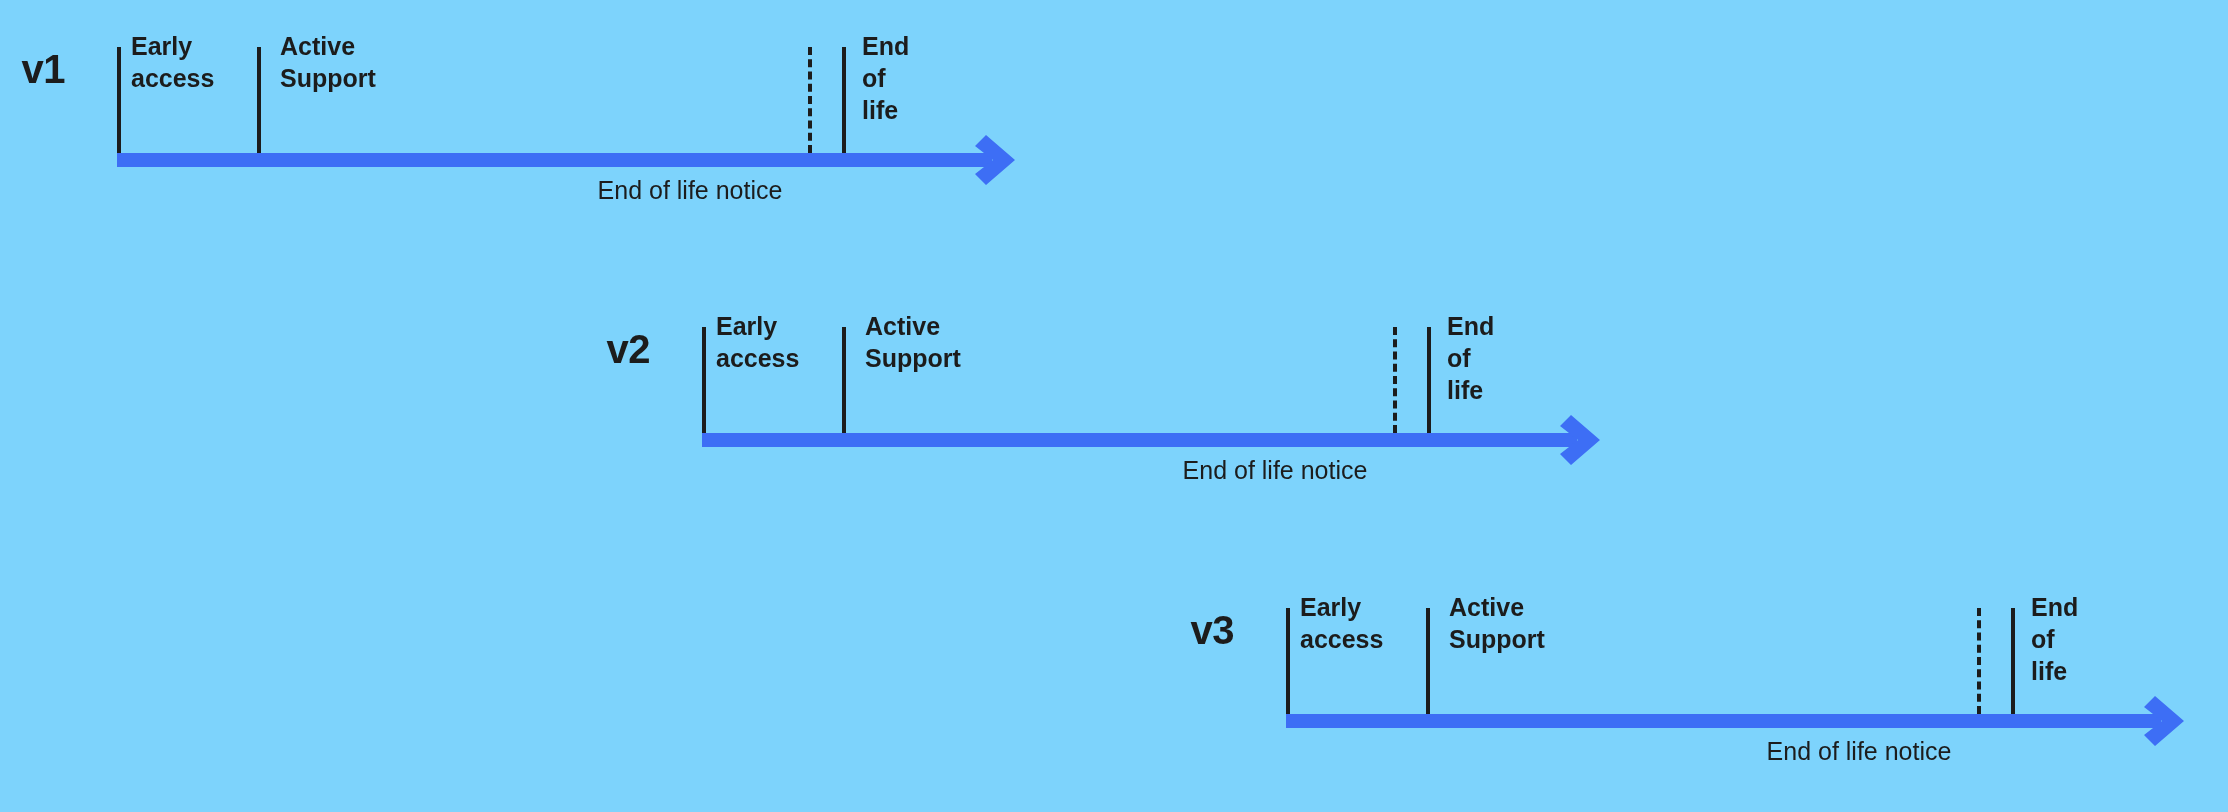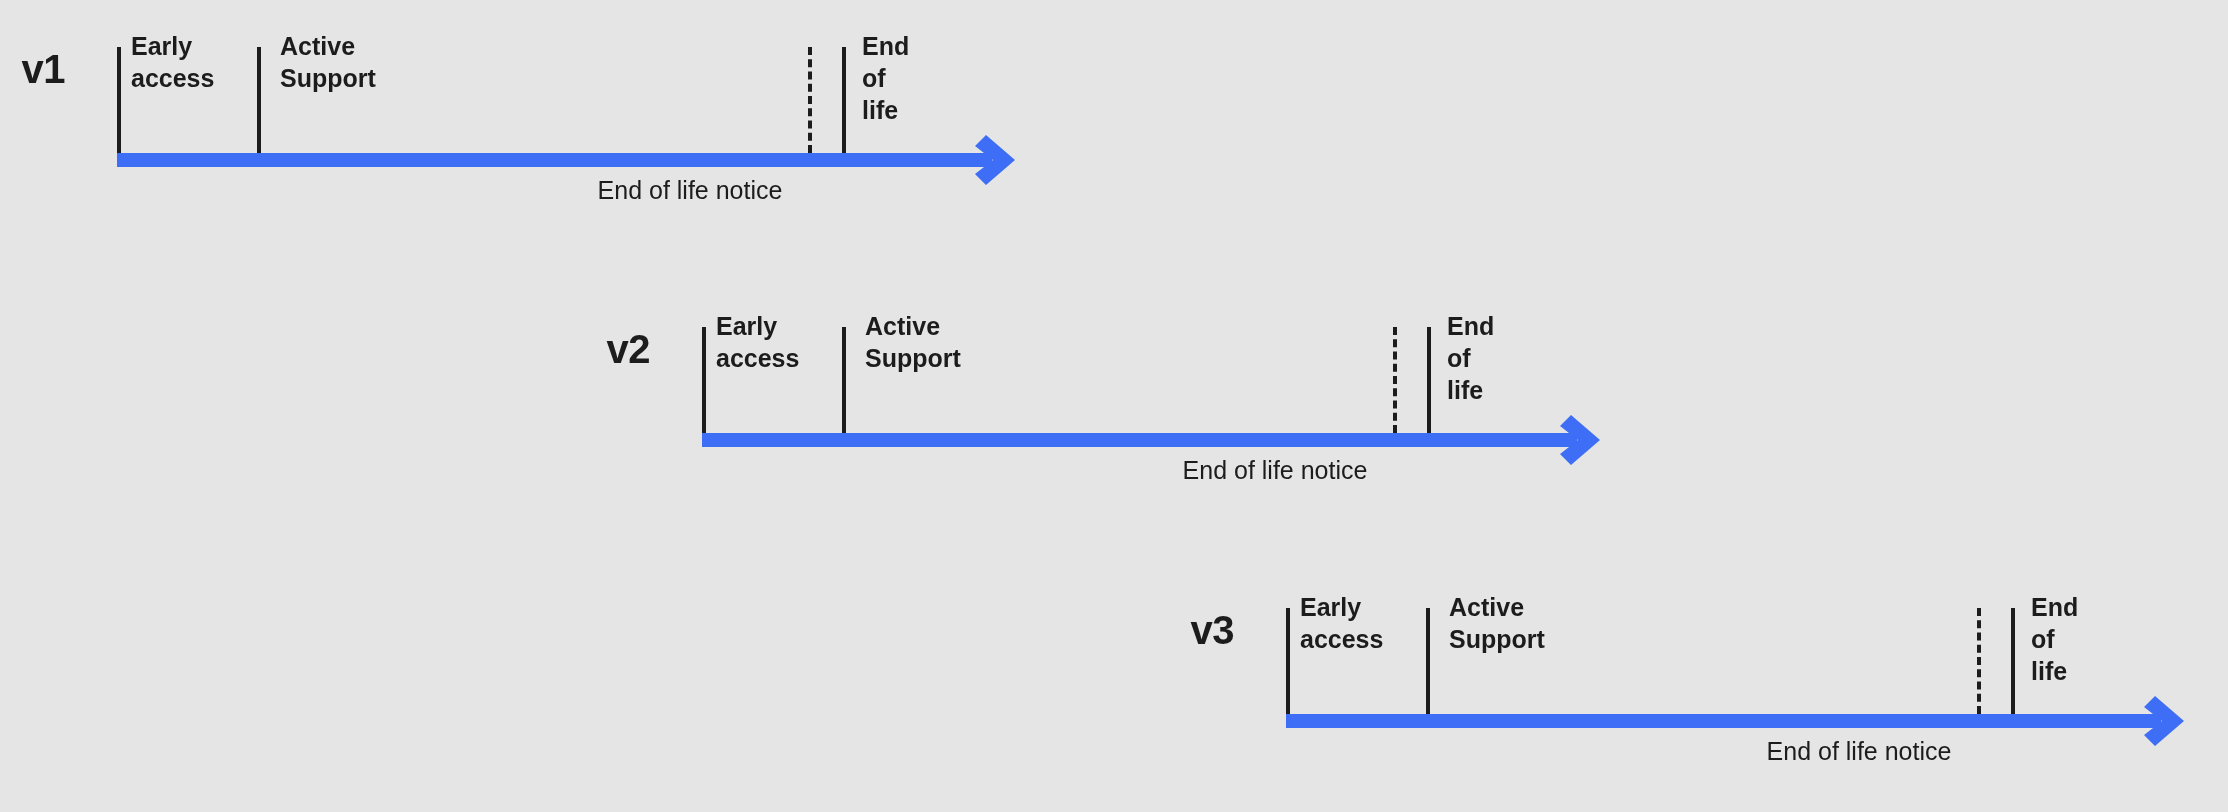--- a/index.html
+++ b/index.html
@@ -10,21 +10,21 @@
   }
   body {
     font-family: "Liberation Sans", sans-serif;
     -webkit-font-smoothing: antialiased;
   }
 
   #canvas {
     position: relative;
     width: 2228px;
     height: 812px;
-    background: #e5e5e5;
+    background: #7dd3fc;
     overflow: hidden;
   }
 
   
   .timeline-row {
     position: absolute;
     width: 0;
     height: 0;
   }
 

